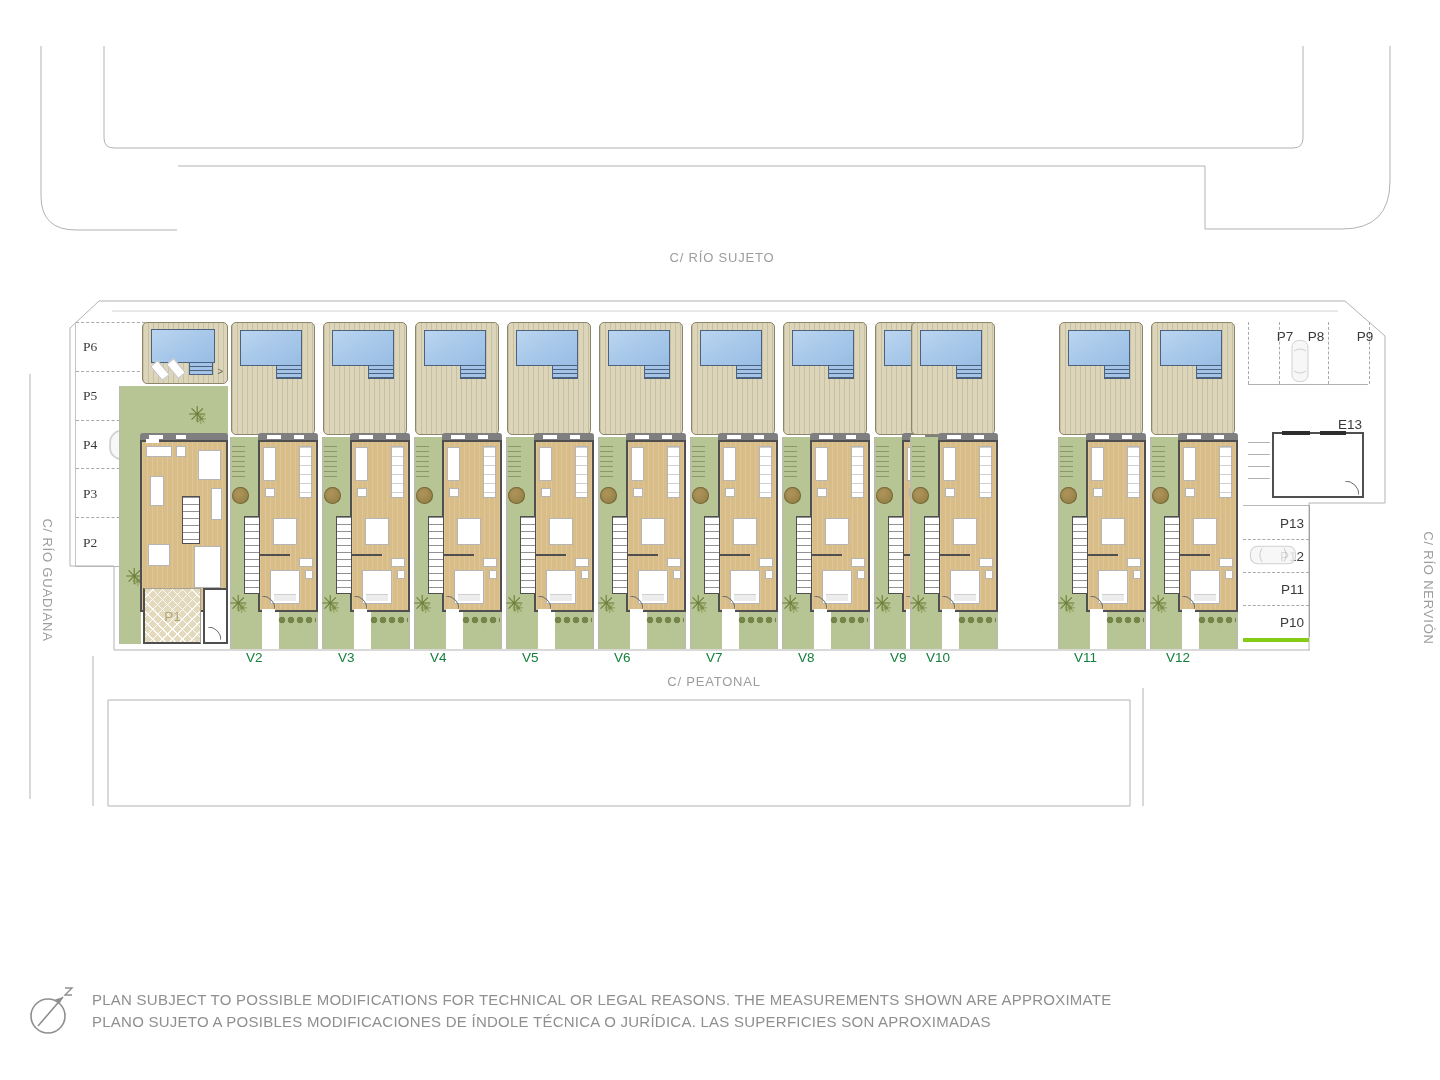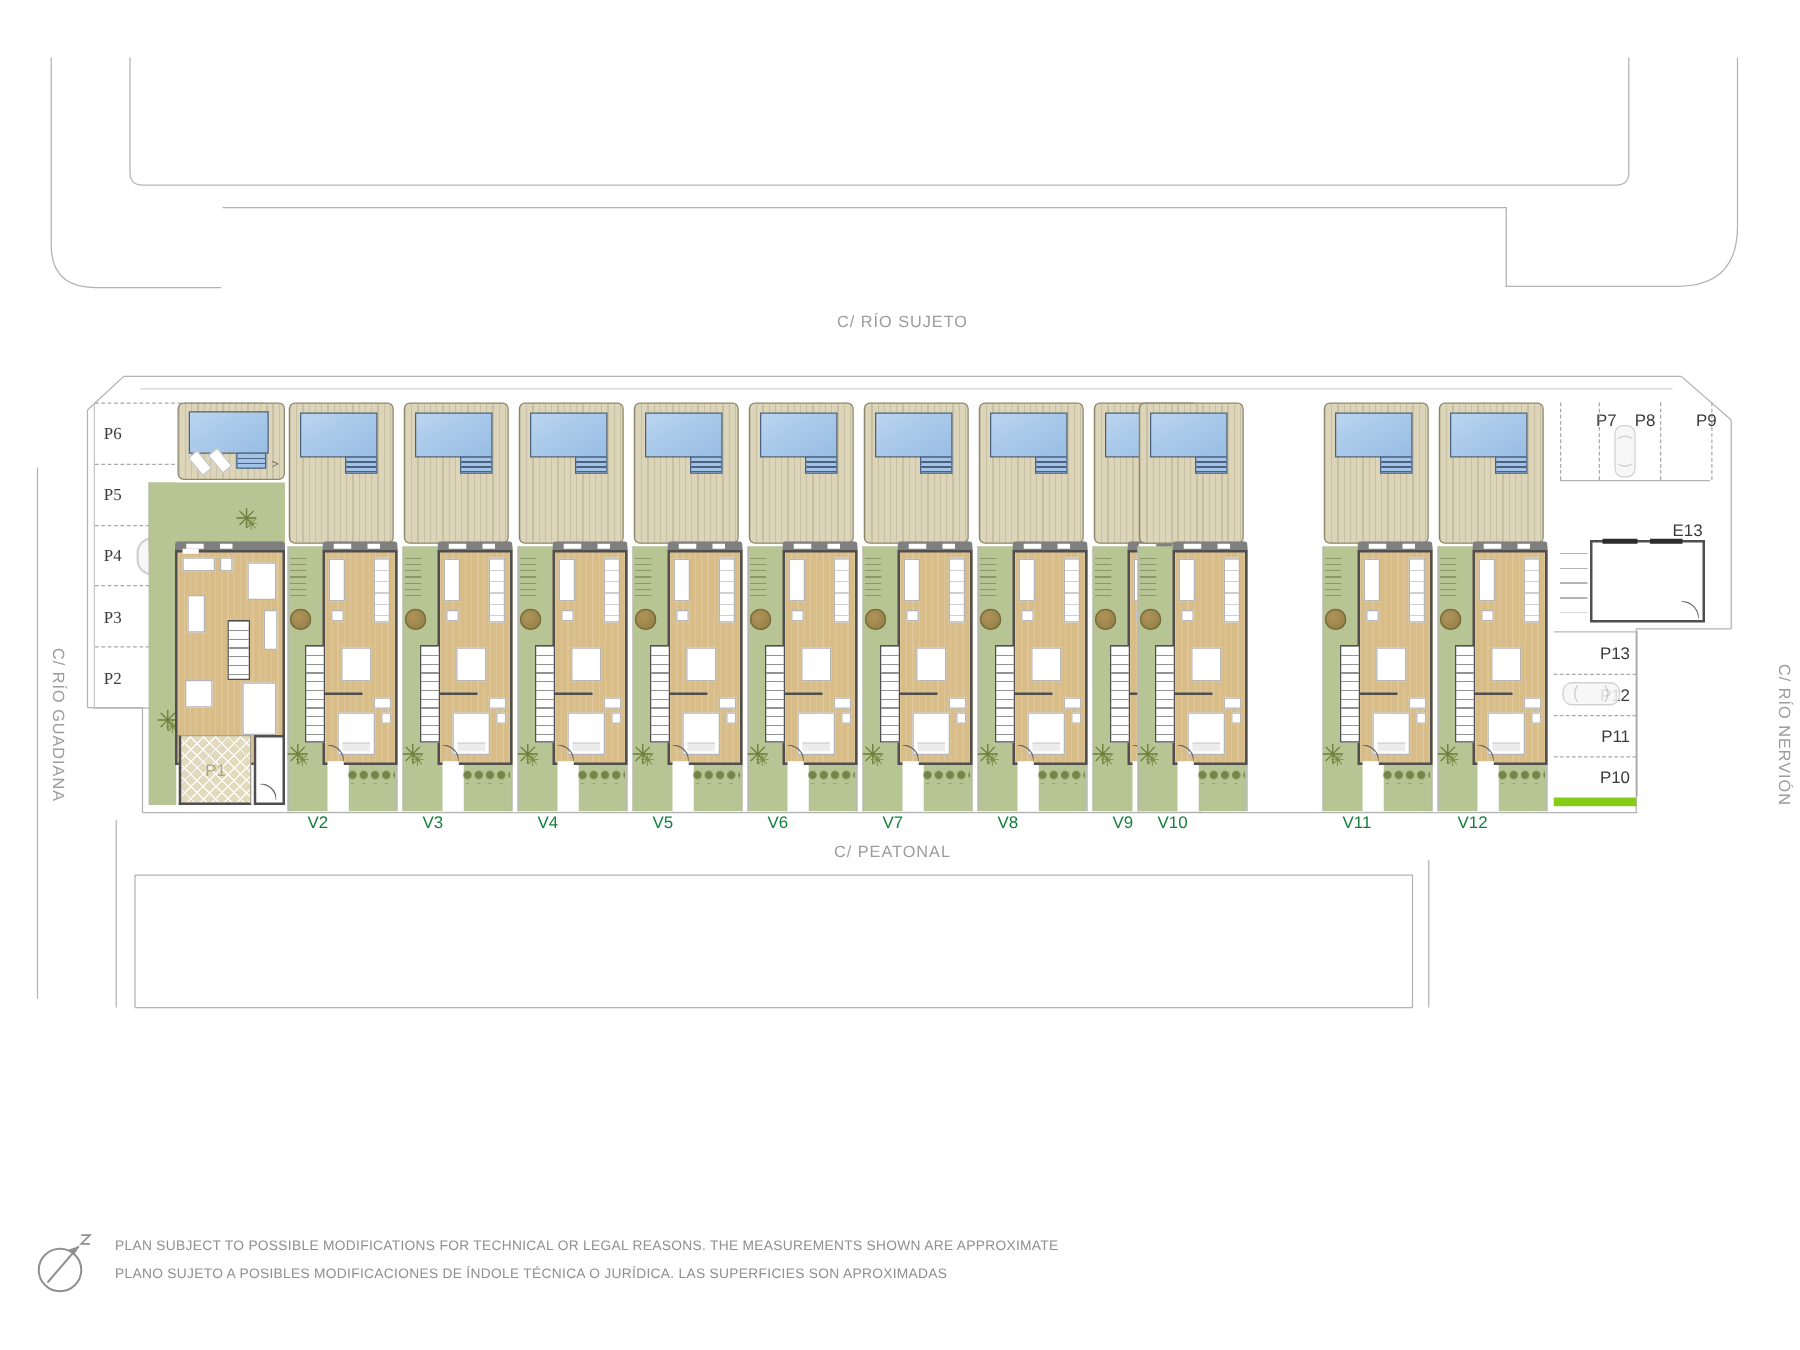--- a/index.html
+++ b/index.html
@@ -24,21 +24,21 @@
 
   .stall-top-right{position:absolute;left:1248px;top:322px;width:120px;height:62px;
                    border-bottom:1px solid #b3b3b3;}
   .stall-colv{position:absolute;top:0;height:100%;width:40px;border-left:1.5px dashed #a9a9a9;}
   .stall-colv:last-of-type{border-right:1.5px dashed #a9a9a9;}
   .stall-colv .plabel{position:absolute;top:7px;left:50%;transform:translateX(-50%);margin-left:16px;}
 
   .stall-bot-right{position:absolute;left:1243px;top:505px;width:66px;height:131px;
                    border-right:1px solid #9f9f9f;border-top:1px solid #b9b9b9;}
   .stall-rowr{position:absolute;left:0;width:100%;height:33px;border-bottom:1.5px dashed #a9a9a9;}
-  .stall-rowr:last-of-type{border-bottom:7px solid #84cc16;text-decoration:underline;}
+  .stall-rowr:last-of-type{border-bottom:4px solid #84cc16;text-decoration:underline;}
   .stall-rowr .plabel{position:absolute;right:5px;top:50%;transform:translateY(-50%);}
 
   .car{position:absolute;opacity:.85;}
 
   
   .unit{position:absolute;top:320px;width:92px;height:344px;}
   .deck{position:absolute;left:3px;top:2px;width:84px;height:113px;box-sizing:border-box;
         background:#ddd5ba;
         background-image:repeating-linear-gradient(90deg,rgba(160,152,118,.35) 0 1px,transparent 1px 5px);
         border:1.5px solid #8c866b;border-radius:5px;}
@@ -128,21 +128,21 @@
   
   .e13{position:absolute;left:1272px;top:432px;width:92px;height:66px;background:#fff;
        border:2.5px solid #4f4f4f;box-sizing:border-box;}
   .e13 .win{position:absolute;top:-3px;height:3.5px;background:#2d2d2d;}
   .e13 .w1{left:8px;width:28px;}
   .e13 .w2{left:46px;width:26px;}
   .e13-dashes{position:absolute;left:1248px;top:442px;width:22px;height:48px;
        background:repeating-linear-gradient(180deg,#b3b3b3 0 1px,transparent 1px 12px);}
 
   
-  .disc-line{position:absolute;left:92px;color:#8f8f8f;font-size:11px;letter-spacing:.25px;
+  .disc-line{position:absolute;left:92px;color:#8f8f8f;font-size:15px;letter-spacing:.25px;
              white-space:nowrap;}
 </style>
 </head>
 <body>
 
 <div class="stage">
 
   <svg class="lines" width="1440" height="1080">
     <g fill="none" stroke="#b3b3b3" stroke-width="1">
 

